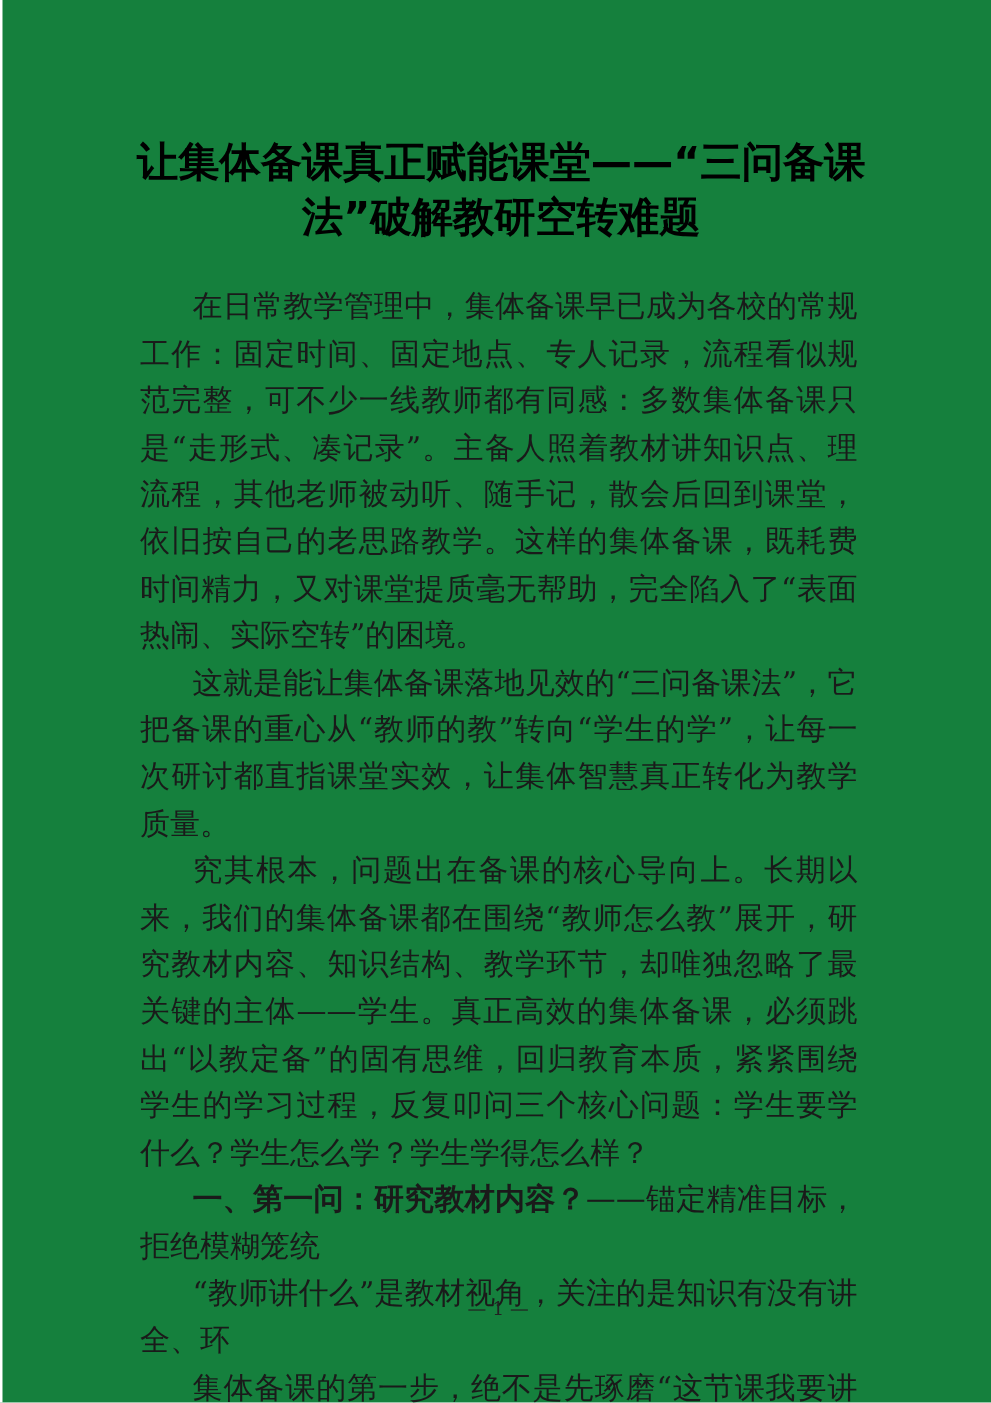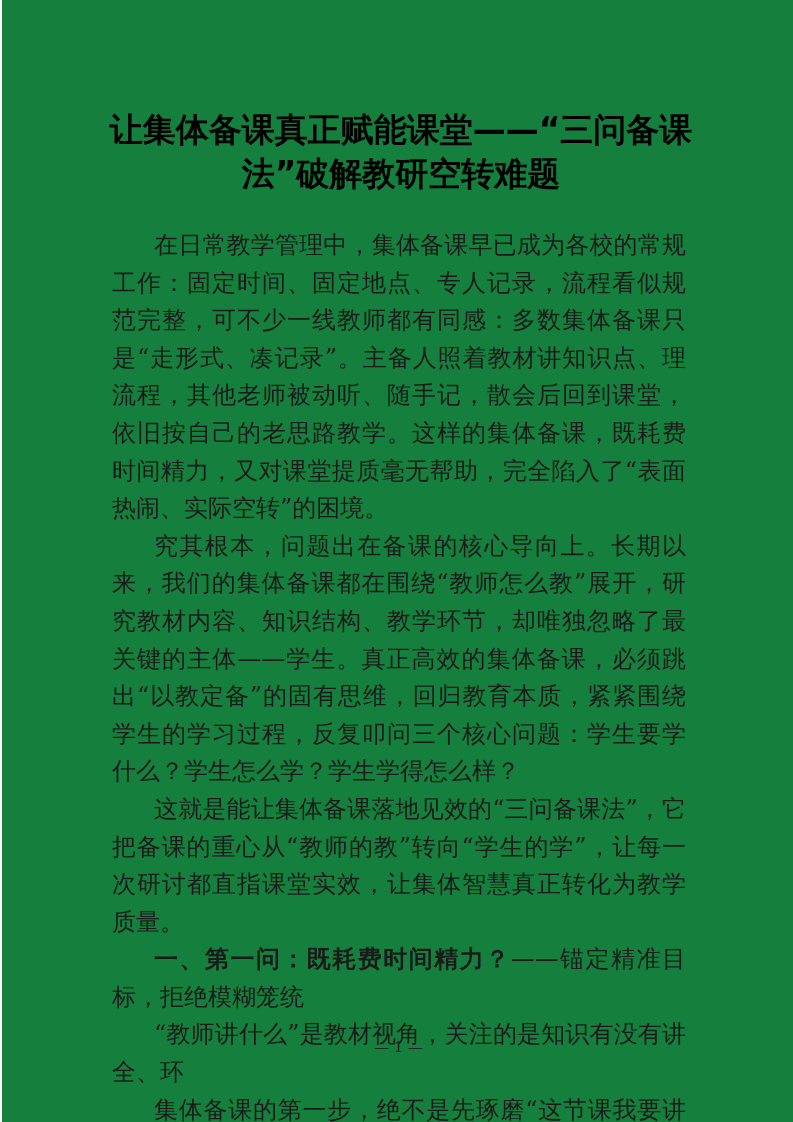--- a/index.html
+++ b/index.html
@@ -70,21 +70,21 @@
   }
 </style>
 </head>
 <body>
 
 <div class="page">
   <h1 class="title">让集体备课真正赋能课堂——“三问备课法”破解教研空转难题</h1>
 
   <div class="body-text">
     <p>在日常教学管理中，集体备课早已成为各校的常规工作：固定时间、固定地点、专人记录，流程看似规范完整，可不少一线教师都有同感：多数集体备课只是“走形式、凑记录”。主备人照着教材讲知识点、理流程，其他老师被动听、随手记，散会后回到课堂，依旧按自己的老思路教学。这样的集体备课，既耗费时间精力，又对课堂提质毫无帮助，完全陷入了“表面热闹、实际空转”的困境。</p>
+    <p>这就是能让集体备课落地见效的“三问备课法”，它把备课的重心从“教师的教”转向“学生的学”，让每一次研讨都直指课堂实效，让集体智慧真正转化为教学质量。</p>
     <p>究其根本，问题出在备课的核心导向上。长期以来，我们的集体备课都在围绕“教师怎么教”展开，研究教材内容、知识结构、教学环节，却唯独忽略了最关键的主体——学生。真正高效的集体备课，必须跳出“以教定备”的固有思维，回归教育本质，紧紧围绕学生的学习过程，反复叩问三个核心问题：学生要学什么？学生怎么学？学生学得怎么样？</p>
-    <p>这就是能让集体备课落地见效的“三问备课法”，它把备课的重心从“教师的教”转向“学生的学”，让每一次研讨都直指课堂实效，让集体智慧真正转化为教学质量。</p>
-    <p class="heading"><span class="heading-lead">一、第一问：既耗费时间精力？</span><span>——锚定精准目标，拒绝模糊笼统</span></p>
+    <p class="heading"><span class="heading-lead">一、第一问：研究教材内容？</span><span>——锚定精准目标，拒绝模糊笼统</span></p>
     <p>“教师讲什么”是教材视角，关注的是知识有没有讲全、环</p>
     <p>集体备课的第一步，绝不是先琢磨“这节课我要讲什么”，而是要明确“这节课学生要学会什么”。</p>
   </div>
 
   <div class="page-number">— 1 —</div>
 </div>
 
 </body></html>

